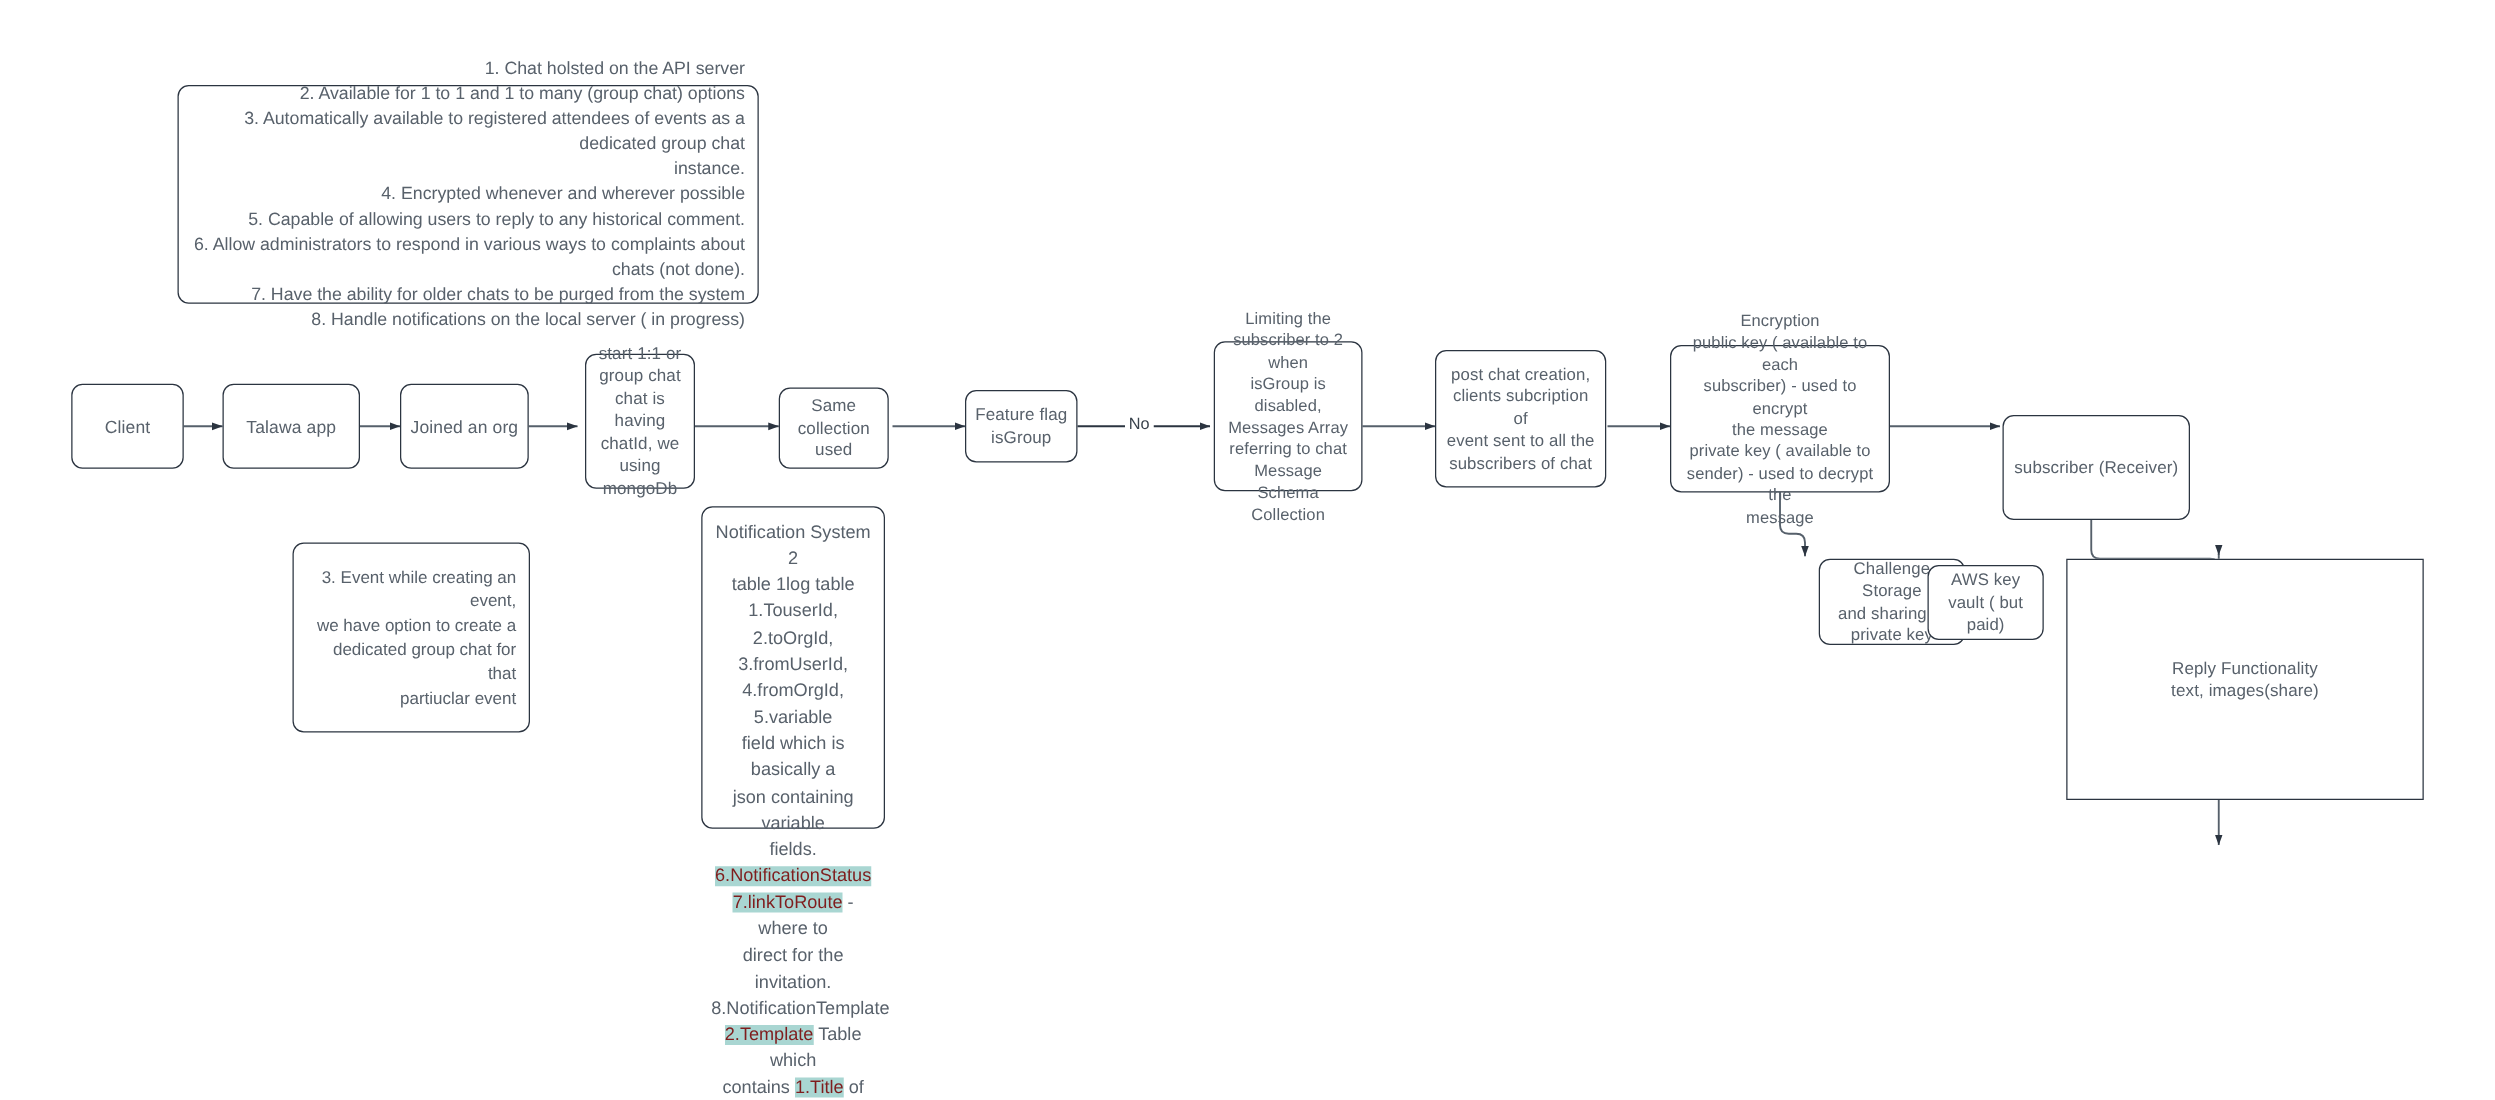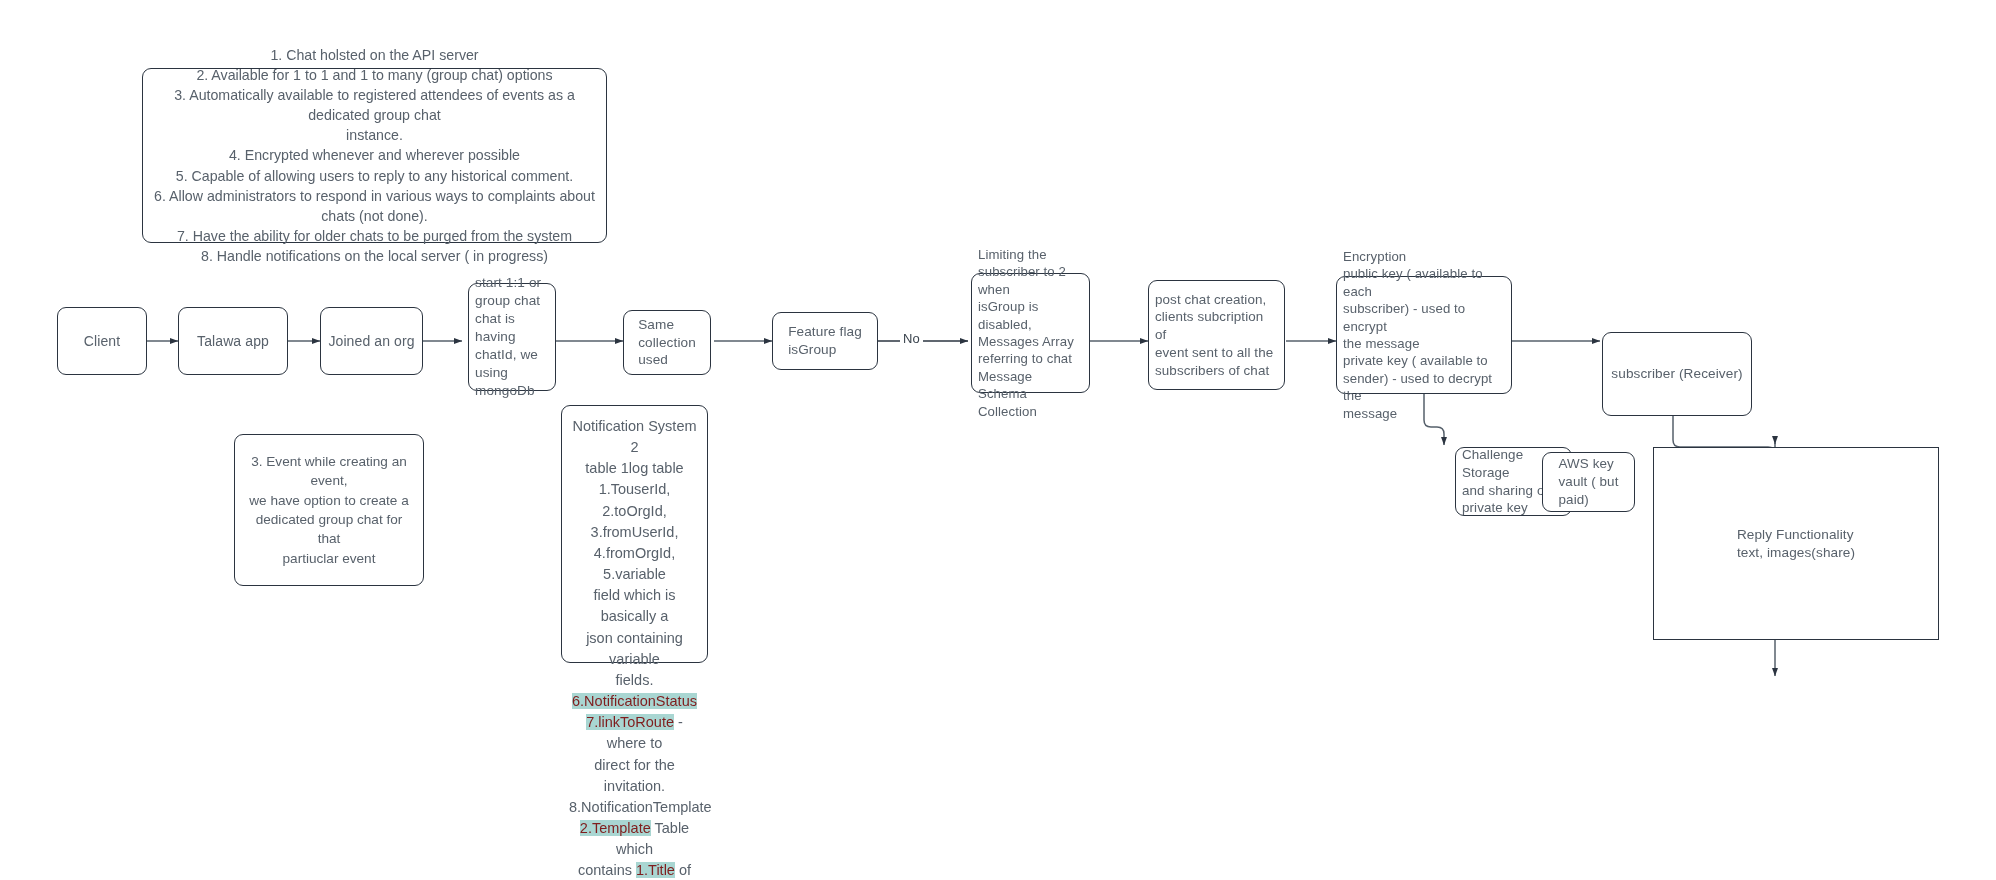--- a/index.html
+++ b/index.html
@@ -20,36 +20,36 @@
   }
   .node {
     position: absolute;
     box-sizing: border-box;
     border: 1.4px solid #2b3440;
     background: #ffffff;
     color: #58616b;
     display: flex;
     align-items: center;
     justify-content: center;
-    text-align: left;
+    text-align: center;
     line-height: 1.32;
     letter-spacing: 0.1px;
     white-space: pre-line;
     padding: 4px 6px;
   }
   .rounded { border-radius: 9px; }
   .square  { border-radius: 0px; }
   .note {
     position: absolute;
     box-sizing: border-box;
     border: 1.4px solid #2b3440;
     border-radius: 9px;
     background: #ffffff;
     color: #58616b;
-    text-align: center;
+    text-align: right;
     line-height: 1.42;
     white-space: pre-line;
     padding: 14px 10px;
     display: flex;
     align-items: center;
     justify-content: center;
   }
   .notif {
     position: absolute;
     box-sizing: border-box;
@@ -155,21 +155,21 @@
 group chat
 chat is having
 chatId, we
 using
 mongoDb</div>
 
   <div class="node rounded" style="left:623px; top:310px; width:88px; height:65px; font-size:13.6px;">Same
 collection
 used</div>
 
-  <div class="node rounded" style="left:772px; top:312px; width:106px; height:58px; font-size:13.6px;">Feature flag
+  <div class="node rounded" style="left:772px; top:312px; width:90px; height:58px; font-size:13.6px;">Feature flag
 isGroup</div>
 
   <div class="node rounded" style="left:971px; top:273px; width:119px; height:120px; font-size:13.2px;">Limiting the
 subscriber to 2 when
 isGroup is disabled,
 Messages Array
 referring to chat
 Message Schema
 Collection</div>
 

